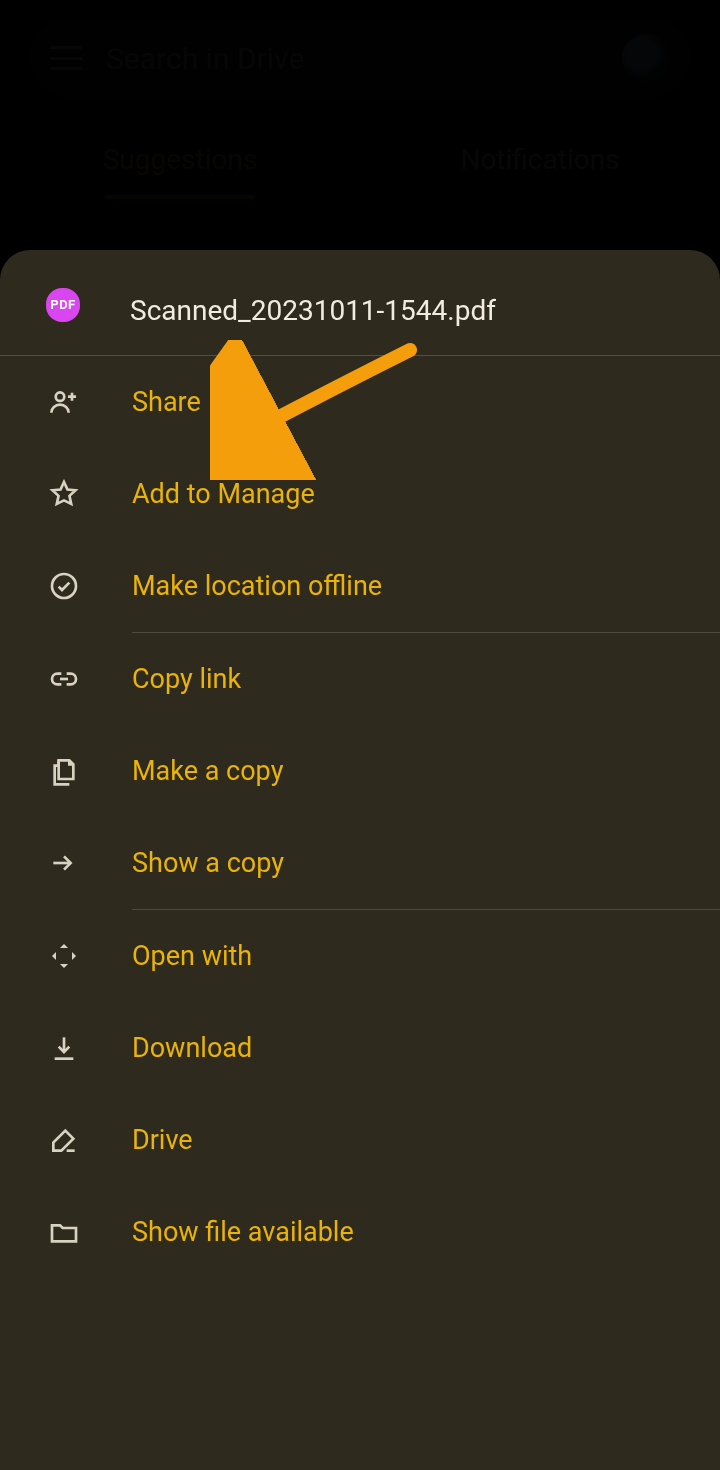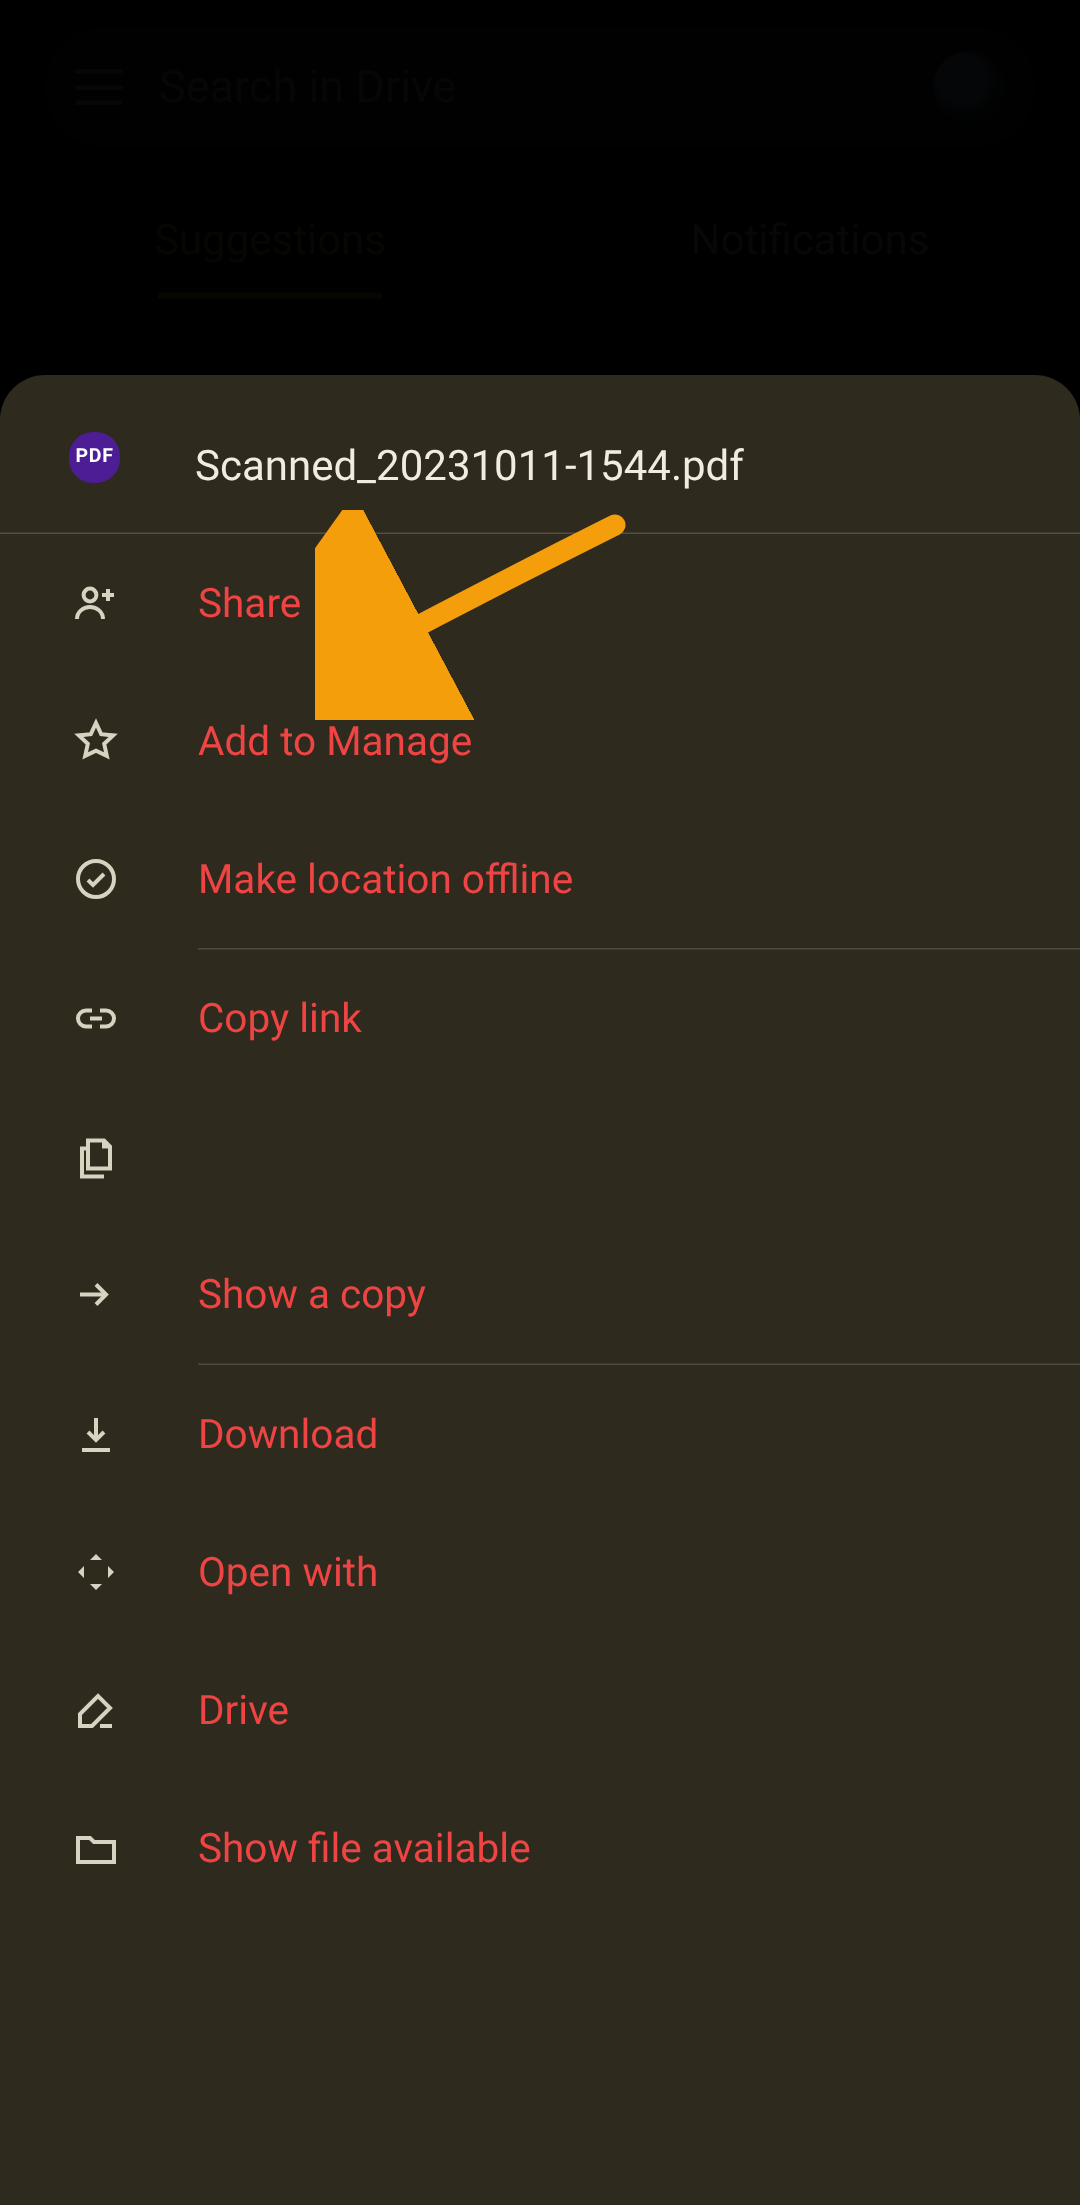--- a/index.html
+++ b/index.html
@@ -75,21 +75,21 @@
     color: #e8e1d4;
     display: flex; flex-direction: column;
   }
   .sheet-header {
     display: flex; align-items: center;
     padding: 32px 46px 28px 46px;
     border-bottom: 1px solid rgba(200,190,160,0.25);
   }
   .pdf-badge {
     width: 34px; height: 34px;
-    background: #4c1d95;
+    background: #d946ef;
     border-radius: 16px;
     color: #fff;
     font-size: 13px; font-weight: 700;
     display: flex; align-items: center; justify-content: center;
     margin-right: 50px;
     letter-spacing: 0.5px;
   }
   .file-name { font-size: 28px; color: #f0ece0; margin-top: 12px; }
 
   .menu { flex: 1; overflow: hidden; }
@@ -99,21 +99,21 @@
     padding: 0 46px;
   }
   .menu-icon {
     width: 36px; height: 36px;
     margin-right: 50px;
     display: flex; align-items: center; justify-content: center;
     color: #d8d2c0;
     flex-shrink: 0;
   }
   .menu-icon svg { width: 32px; height: 32px; stroke: currentColor; fill: none; stroke-width: 2; }
-  .menu-label { font-size: 27px; color: #ef4444; text-align: center; }
+  .menu-label { font-size: 27px; color: #eab308; text-align: center; }
   .menu-divider {
     height: 1px;
     background: rgba(200,190,160,0.22);
     margin-left: 132px;
   }
 
   
   .arrow {
     position: absolute;
     z-index: 3;
@@ -194,52 +194,53 @@
     </div>
 
     <div class="menu-item">
       <span class="menu-icon">
         <svg viewBox="0 0 24 24">
             <path d="M8 4h8l3 3v11H8z"></path>
             <path d="M8 4v4H5v14h11"></path>
             <path d="M16 4v3h3"></path>
           </svg>
       </span>
+      <span class="menu-label">Make a copy</span>
     </div>
 
     <div class="menu-item">
       <span class="menu-icon">
         <svg viewBox="0 0 24 24">
             <path d="M4 12h12"></path>
             <path d="M12 7l5 5-5 5"></path>
           </svg>
       </span>
       <span class="menu-label">Show a copy</span>
     </div>
 
     <div class="menu-divider"></div>
+
+    <div class="menu-item">
+      <span class="menu-icon">
+        <svg viewBox="0 0 24 24">
+            <path d="M12 3l-3 3h6zM12 21l3-3H9zM3 12l3-3v6zM21 12l-3 3V9z" fill="currentColor" stroke="none"></path>
+          </svg>
+      </span>
+      <span class="menu-label">Open with</span>
+    </div>
 
     <div class="menu-item">
       <span class="menu-icon">
         <svg viewBox="0 0 24 24">
             <path d="M12 4v10"></path>
             <path d="M8 11l4 4 4-4"></path>
             <path d="M5 20h14"></path>
           </svg>
       </span>
       <span class="menu-label">Download</span>
-    </div>
-
-    <div class="menu-item">
-      <span class="menu-icon">
-        <svg viewBox="0 0 24 24">
-            <path d="M12 3l-3 3h6zM12 21l3-3H9zM3 12l3-3v6zM21 12l-3 3V9z" fill="currentColor" stroke="none"></path>
-          </svg>
-      </span>
-      <span class="menu-label">Open with</span>
     </div>
 
     <div class="menu-item">
       <span class="menu-icon">
         <svg viewBox="0 0 24 24">
             <path d="M4 20h6l9-9-6-6-9 9z"></path>
             <path d="M14 20h6"></path>
           </svg>
       </span>
       <span class="menu-label">Drive</span>

